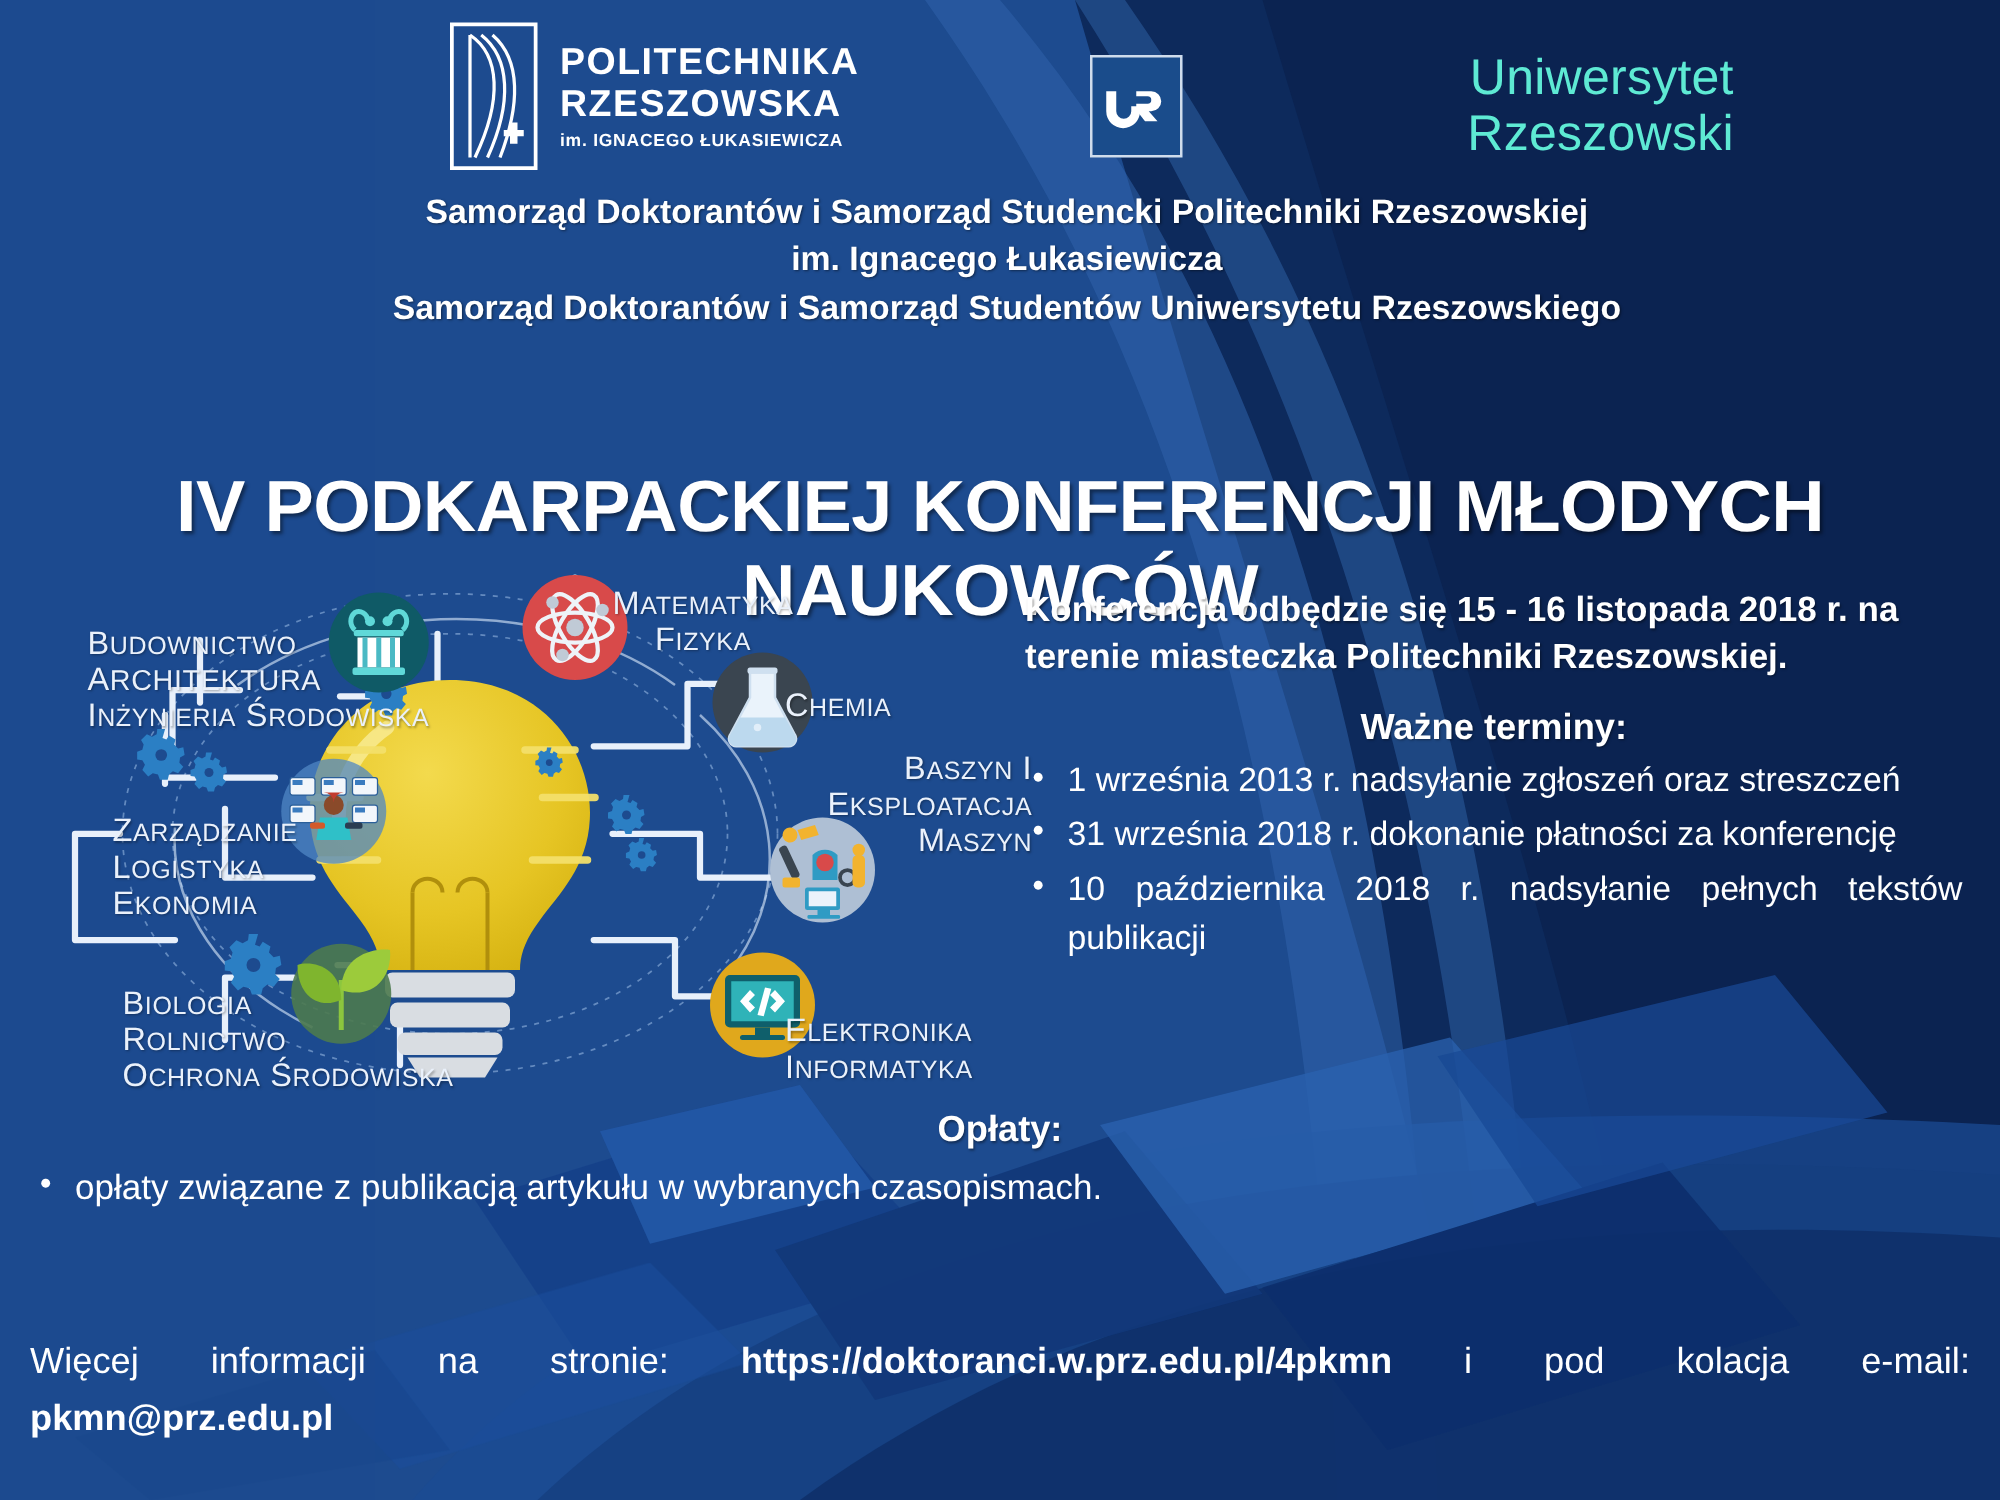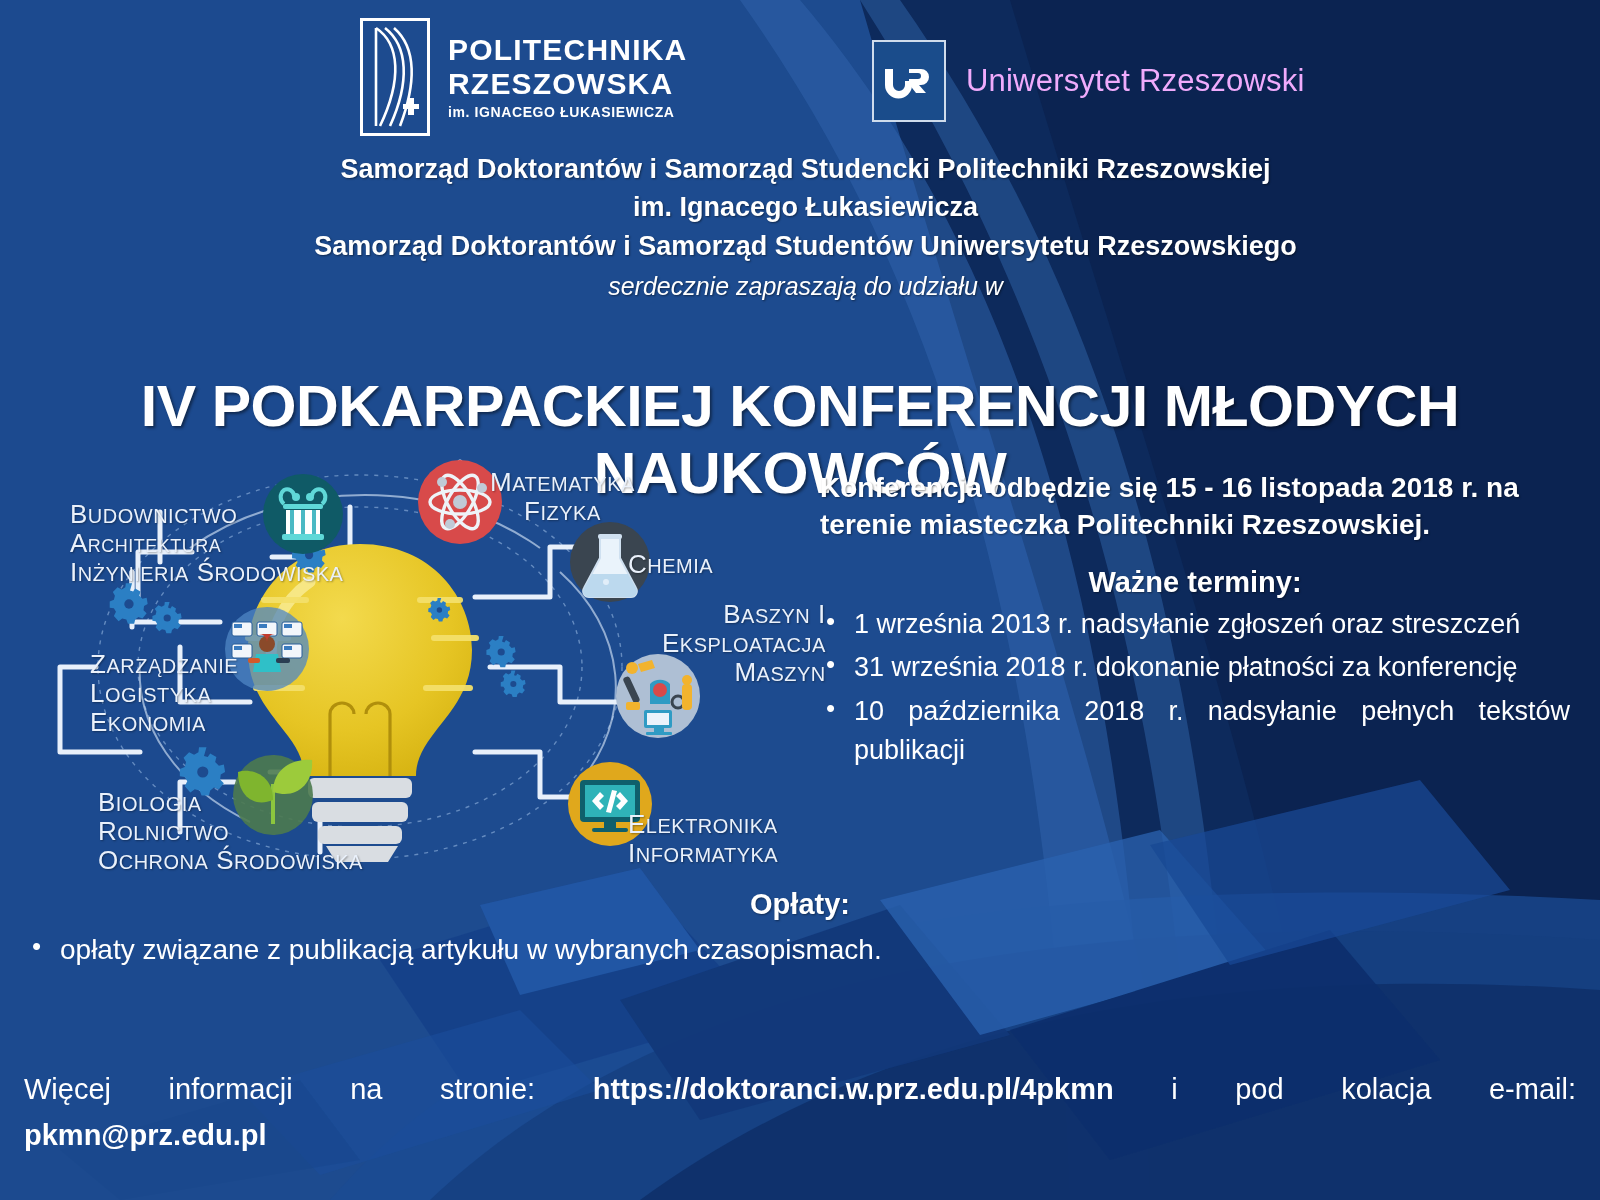--- a/index.html
+++ b/index.html
@@ -21,21 +21,21 @@
   .prz-mark{width:64px;height:112px;border:3px solid #fff;position:relative;flex:none;}
   .prz-mark svg{position:absolute;left:-3px;top:-3px;}
   .prz-text{line-height:1.0;}
   .prz-text .l1{font-size:30px;font-weight:bold;letter-spacing:1.2px;}
   .prz-text .l2{font-size:30px;font-weight:bold;letter-spacing:1.2px;margin-top:4px;}
   .prz-text .l3{font-size:14px;font-weight:bold;letter-spacing:.6px;margin-top:6px;}
 
   .ur-logo{position:absolute;left:872px;top:40px;display:flex;align-items:center;gap:20px;}
   .ur-mark{width:70px;height:78px;background:#1a4c8b;border:2px solid #cfdcec;
            display:flex;align-items:center;justify-content:center;flex:none;}
-  .ur-name{font-size:31px;font-weight:400;letter-spacing:.2px;color:#f0abfc;text-align:right;}
+  .ur-name{font-size:40px;font-weight:400;letter-spacing:.2px;color:#5eead4;text-align:right;}
 
   
   #invite{position:absolute;left:0;top:150px;width:1600px;text-align:center;z-index:3;}
   #invite .ln{font-size:27px;font-weight:bold;line-height:1.42;
               text-shadow:1px 1px 2px rgba(0,0,0,.45);padding-left:11px;}
   #invite .ital{font-style:italic;font-weight:normal;font-size:25px;margin-top:4px;}
 
   
   #maintitle{position:absolute;left:0;top:372px;width:1600px;text-align:center;z-index:3;
     font-size:58px;font-weight:bold;letter-spacing:-0.5px;
@@ -165,21 +165,20 @@
     </div>
     <div class="ur-name">Uniwersytet Rzeszowski</div>
   </div>
 
 </div>
 
 <div id="invite">
   <div class="ln">Samorząd Doktorantów i Samorząd Studencki Politechniki Rzeszowskiej</div>
   <div class="ln">im. Ignacego Łukasiewicza</div>
   <div class="ln">Samorząd Doktorantów i Samorząd Studentów Uniwersytetu Rzeszowskiego</div>
-  <div class="ln ital">serdecznie zapraszają do udziału w</div>
 </div>
 
 <div id="maintitle">IV PODKARPACKIEJ KONFERENCJI MŁODYCH NAUKOWCÓW</div>
 
 <div id="info-graphic">
 
   <svg width="800" height="430" viewBox="0 0 800 430">
     <defs>
       <radialGradient id="bulbG" cx="0.42" cy="0.32" r="0.75">
         <stop offset="0" stop-color="#f3da4d"></stop>
@@ -392,21 +391,21 @@
         <path d="M592 338 l5 1 l-6 22 l-5 -1 z"></path>
       </g>
       <rect x="584" y="370" width="12" height="6" fill="#0f5f6b"></rect>
       <rect x="572" y="376" width="36" height="4" rx="2" fill="#0f5f6b"></rect>
     </g>
 
   </svg>
 
   <div class="disc-label" style="left:50px;top:48px;">
     <div class="sc"><span class="c"><span style="font-size: 26px;">B</span><span style="font-size: 20px;">UDOWNICTWO</span></span></div>
-    <div class="sc"><span class="c"><span style="font-size: 26px;">A</span><span style="font-size: 18px; text-align: right;">RCHITEKTURA</span></span></div>
+    <div class="sc"><span class="c"><span style="font-size: 26px;">A</span><span style="font-size: 23px; text-align: right;">RCHITEKTURA</span></span></div>
     <div class="sc"><span class="c"><span style="font-size: 26px;">I</span><span style="font-size: 20px;">NŻYNIERIA</span> <span style="font-size: 26px;">Ś</span><span style="font-size: 20px;">RODOWISKA</span></span></div>
   </div>
 
   <div class="disc-label" style="left:70px;top:198px;">
     <div class="sc"><span class="c"><span style="font-size: 26px;">Z</span><span style="font-size: 20px;">ARZĄDZANIE</span></span></div>
     <div class="sc"><span class="c"><span style="font-size: 26px;">L</span><span style="font-size: 20px;">OGISTYKA</span></span></div>
     <div class="sc"><span class="c"><span style="font-size: 26px;">E</span><span style="font-size: 20px;">KONOMIA</span></span></div>
   </div>
 
   <div class="disc-label" style="left:78px;top:336px;">

